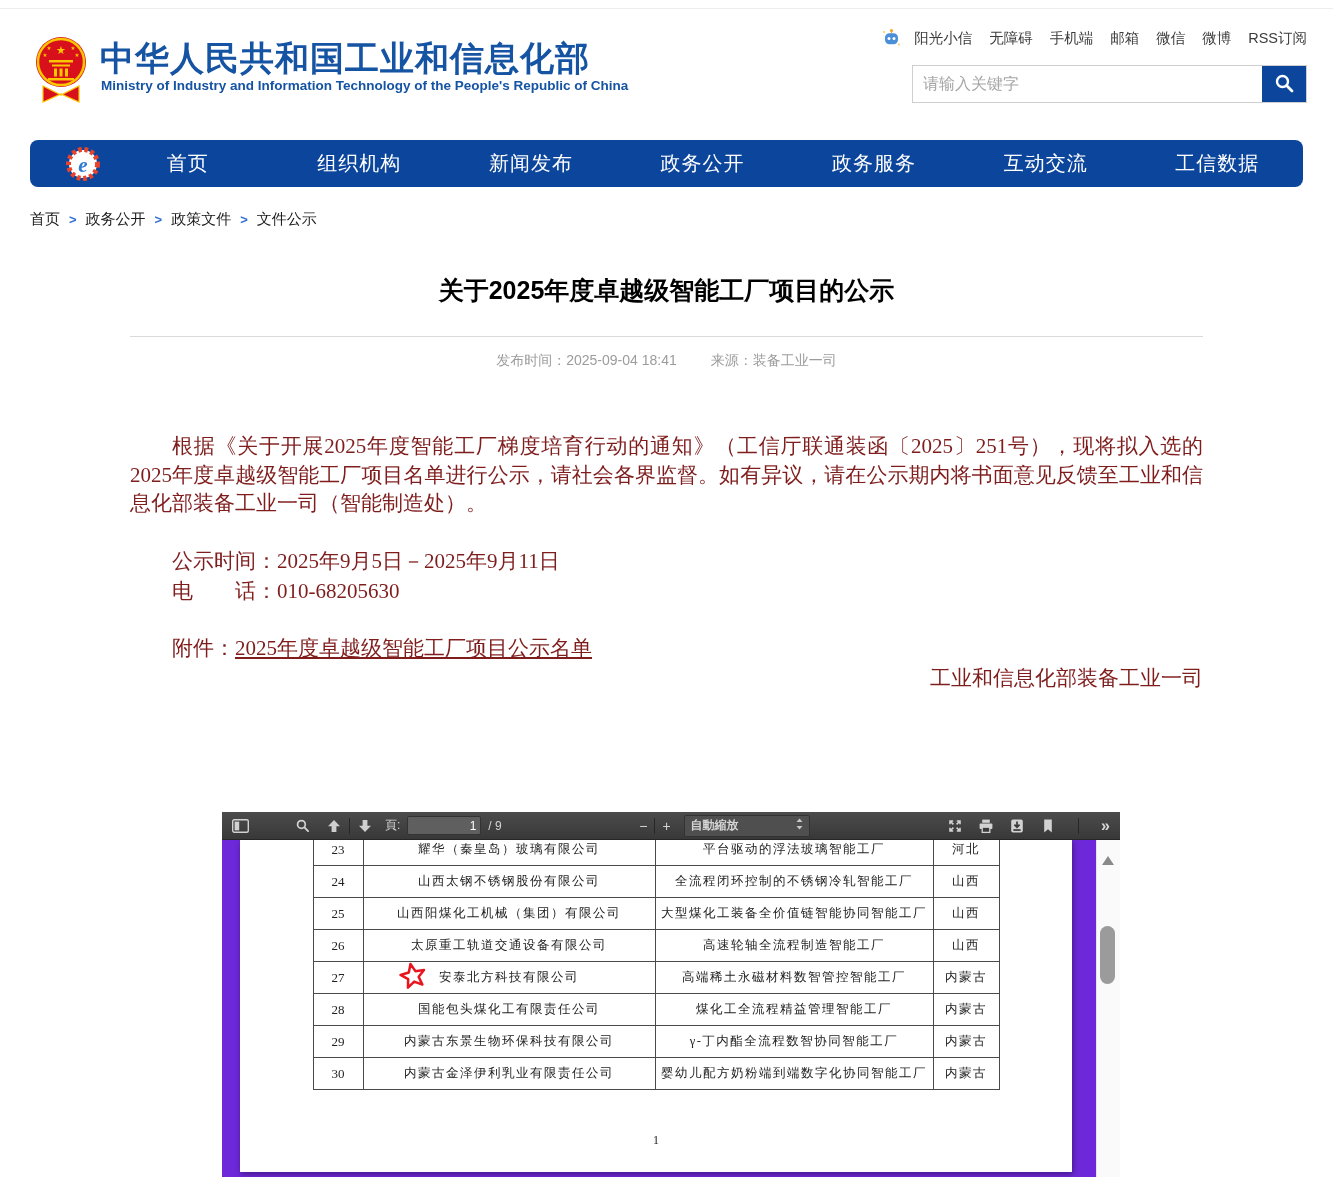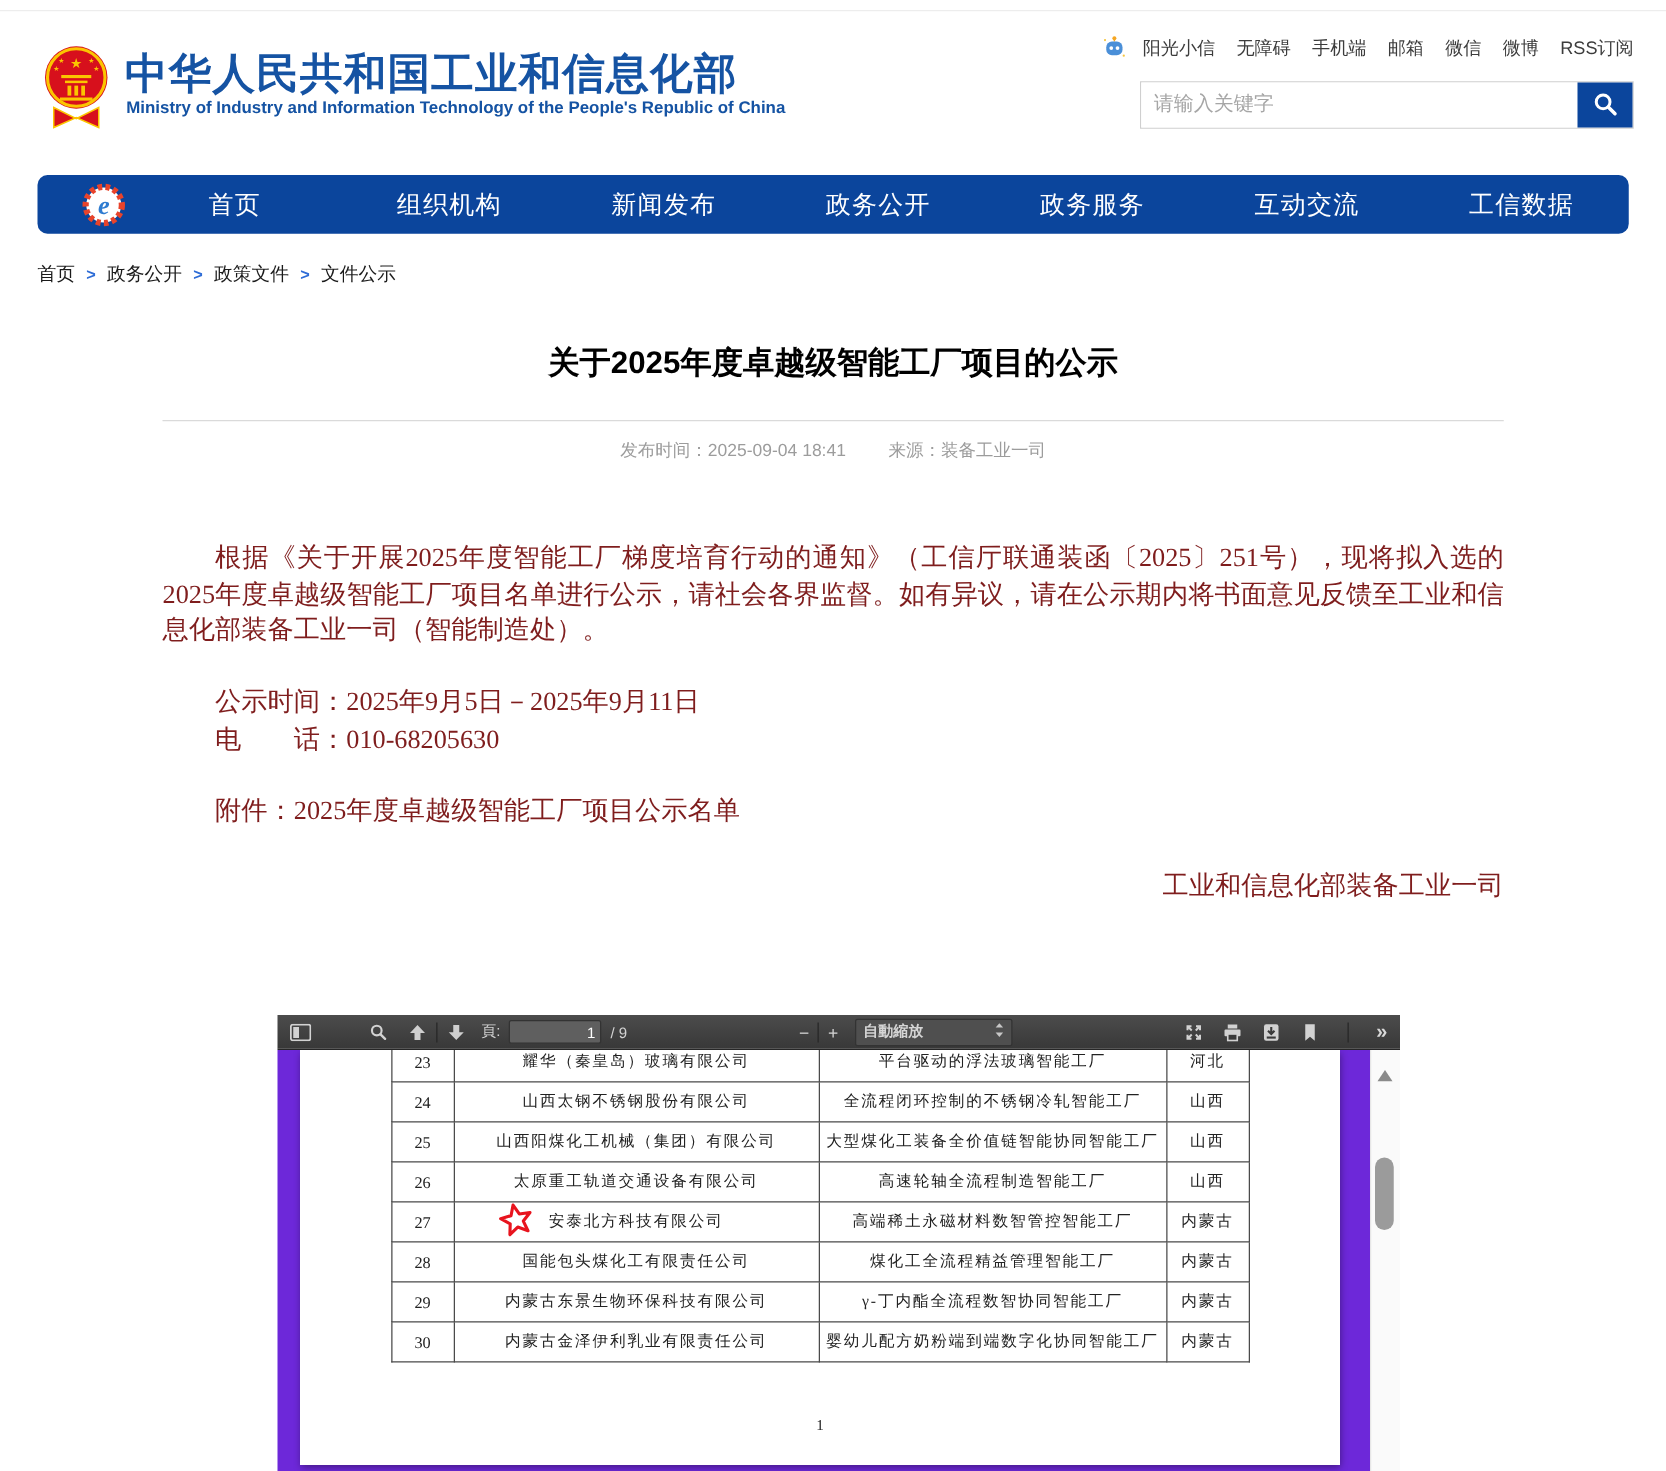--- a/index.html
+++ b/index.html
@@ -36,22 +36,22 @@
   .article{position:absolute;left:130px;top:274px;width:1073px;}
   .article h1{margin:0;text-align:center;font-size:25px;font-weight:bold;color:#000;line-height:32px;font-family:"Liberation Sans",sans-serif;}
   .article .divider{margin-top:30px;border-top:1px solid #dadada;}
   .meta{margin-top:15px;text-align:center;color:#9c9c9c;font-size:14px;}
   .meta .gap{display:inline-block;width:34px;}
   .article-body{margin-top:62px;font-family:"Liberation Serif","DejaVu Serif",serif;font-size:21px;color:#7f1d1d;line-height:28.5px;}
   .article-body p{margin:0;text-indent:2em;text-align:justify;}
   .body-lines{margin-top:28px;}
   .body-line{text-indent:2em;line-height:30px;white-space:pre;}
   .attachment-line{margin-top:27px;text-indent:2em;line-height:30px;}
-  .attachment-name{cursor:pointer;}
-  .signature{margin-top:30px;text-align:right;line-height:30px;}
+  .attachment-name{cursor:pointer;text-decoration:underline;}
+  .signature{text-align:right;line-height:30px;}
 
   
   .pdf{position:absolute;left:222px;top:812px;width:898px;height:365px;}
   .pdf-toolbar{height:28px;background:linear-gradient(#4c4c4c,#383838);border-bottom:1px solid #262626;display:flex;align-items:center;color:#d4d4d4;font-size:12px;box-sizing:border-box;}
   .tb-btn{display:flex;align-items:center;justify-content:center;cursor:pointer;}
   .tb-sep{width:1px;height:16px;background:#262626;margin:0 7px;}
   .tb-left{display:flex;align-items:center;}
   .tb-center{display:flex;align-items:center;}
   .tb-right{display:flex;align-items:center;gap:15px;margin-right:10px;}
   .tb-flex{flex:1;}

